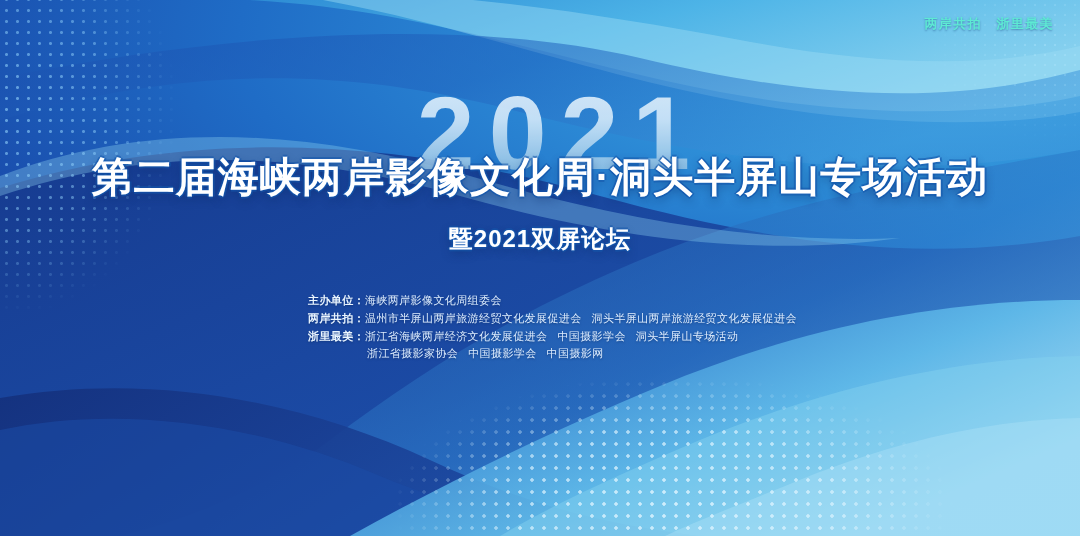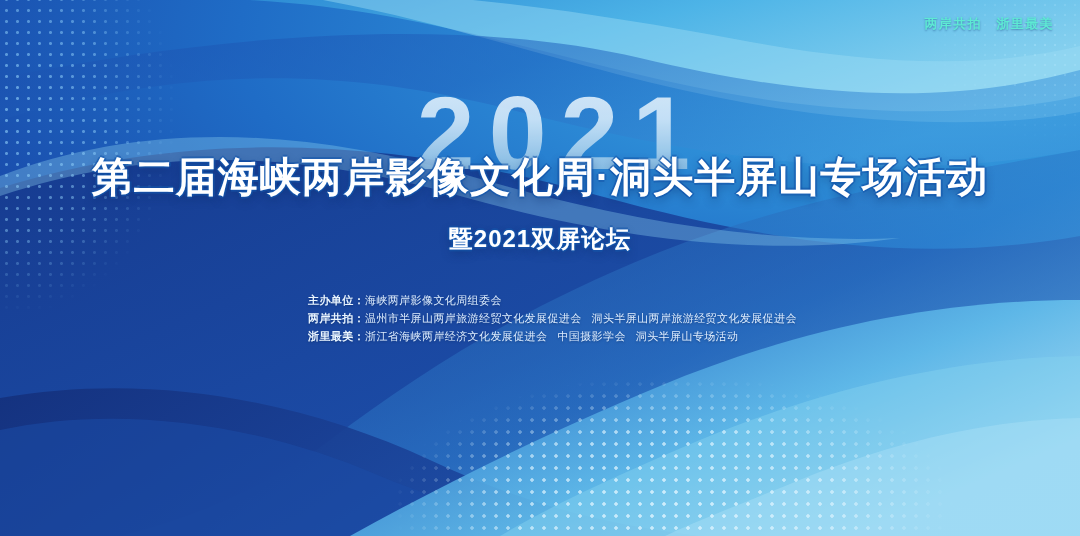--- a/index.html
+++ b/index.html
@@ -177,16 +177,19 @@
     </span>
 
     <span class="credit-row">
       <span class="lbl">两岸共拍：</span><span>温州市半屏山两岸旅游经贸文化发展促进会</span><span class="sep"></span><span>洞头半屏山两岸旅游经贸文化发展促进会</span>
     </span>
 
     <span class="credit-row">
       <span class="lbl">浙里最美：</span><span>浙江省海峡两岸经济文化发展促进会</span><span class="sep"></span><span>中国摄影学会</span><span class="sep"></span><span>洞头半屏山专场活动</span>
     </span>
 
+    <span class="credit-row credit-indent">
+      <span>浙江省摄影家协会</span><span class="sep"></span><span>中国摄影学会</span><span class="sep"></span><span>中国摄影网</span>
+    </span>
 
   </div>
 
 </div>
 
 </body></html>

